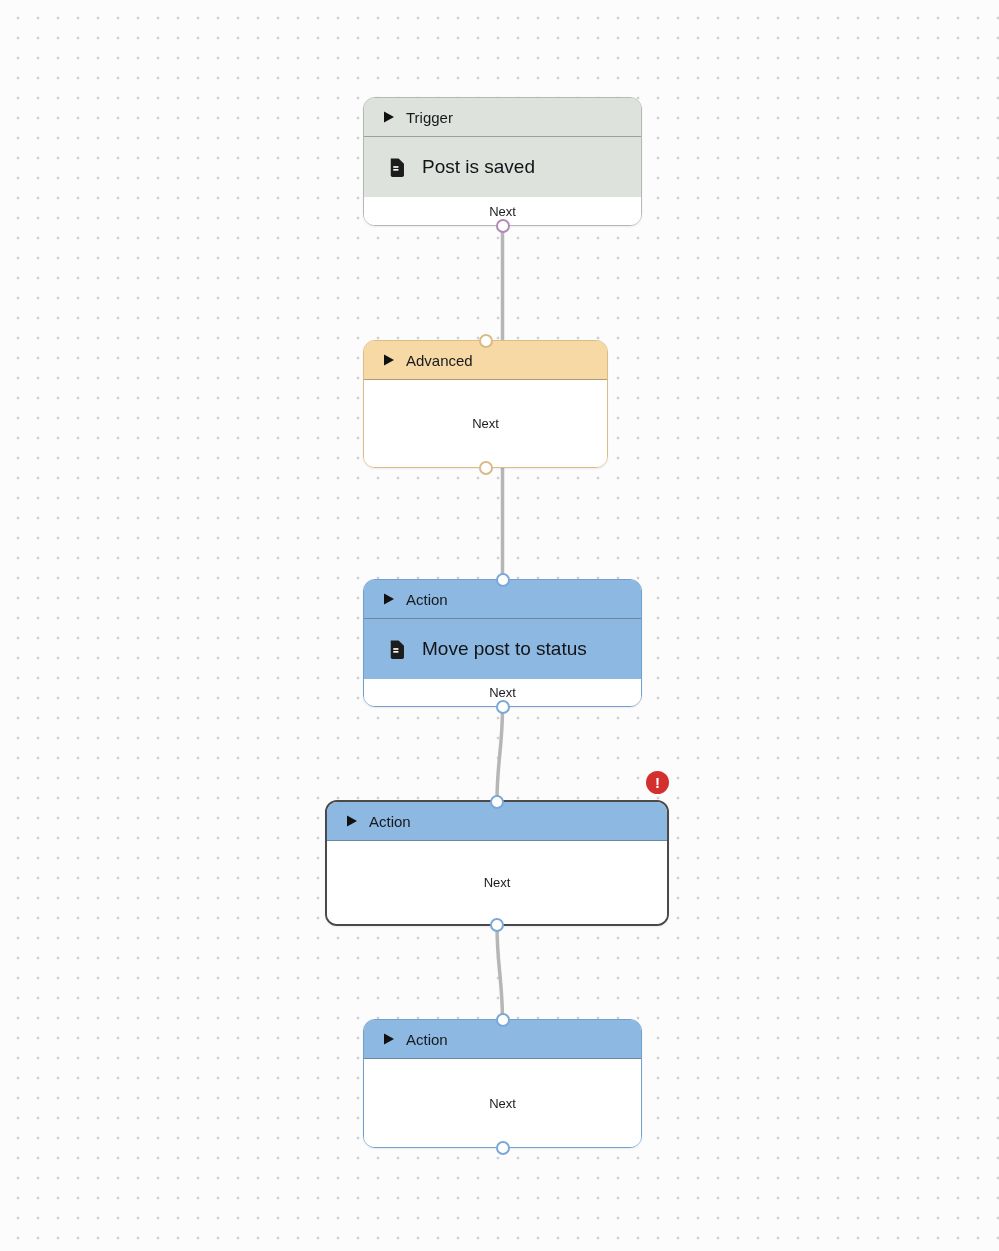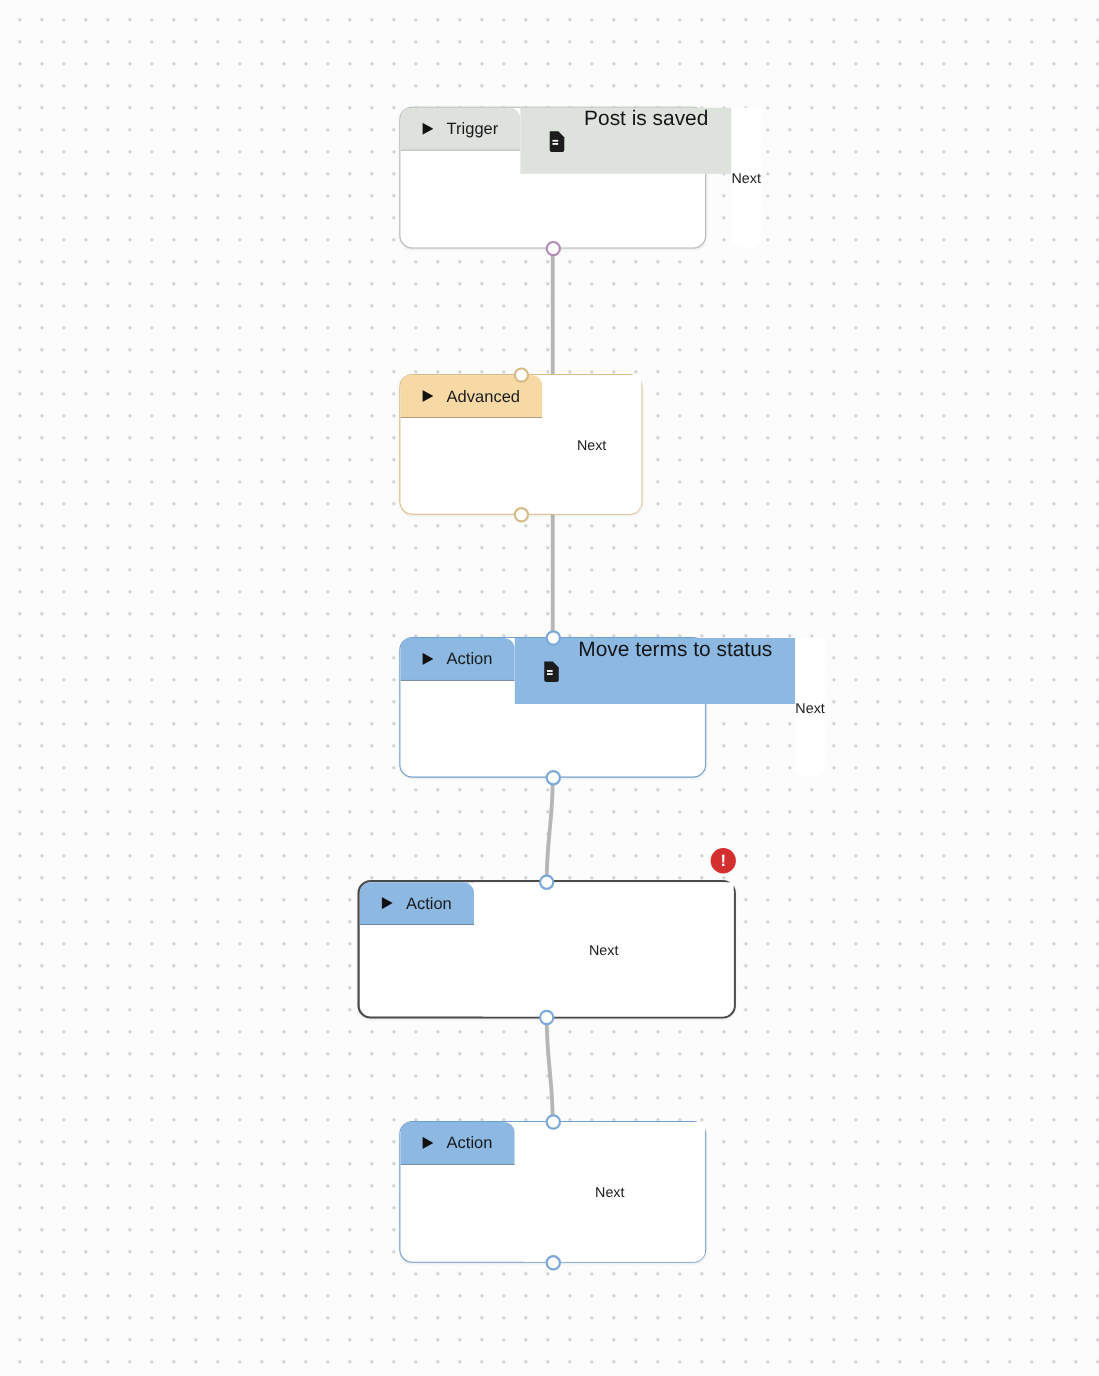--- a/index.html
+++ b/index.html
@@ -11,35 +11,35 @@
     background-size:20px 20px;
     background-position:8px 8px;
   }
   .canvas{position:absolute;inset:0;}
   svg.connections{position:absolute;left:0;top:0;z-index:0;}
   .node{
     position:absolute;z-index:1;box-sizing:border-box;
     border:1.5px solid var(--border,#999);
     border-radius:12px;background:#fff;
     box-shadow:0 1px 2px rgba(0,0,0,0.07);
-    display:flex;
+    display:flex;flex-direction:column;
   }
   .node.selected{border-width:2px;}
   .node-header{
     height:39px;box-sizing:border-box;flex:0 0 auto;
     background:var(--fill);
     border-bottom:1px solid rgba(60,55,45,0.38);
     border-radius:10px 10px 0 0;
     display:flex;align-items:center;gap:12px;padding:0 20px;
     font-size:15px;color:#17191c;cursor:pointer;
   }
   .node-body{
     height:60px;box-sizing:border-box;flex:0 0 auto;
     background:var(--fill);
-    display:flex;gap:14px;padding:0 21px;
+    display:flex;align-items:center;gap:14px;padding:0 21px;
     font-size:19px;font-weight:500;color:#121417;
   }
   .node-footer{
     flex:1 1 auto;background:#ffffff;border-radius:0 0 10px 10px;
     display:flex;align-items:center;justify-content:center;
     font-size:13px;color:#1a1c1f;
   }
   .endpoint{
     position:absolute;left:50%;width:10px;height:10px;margin-left:-7px;
     background:#fff;border:2.2px solid var(--ep,#999);border-radius:50%;z-index:2;
@@ -84,21 +84,21 @@
           </svg>
       </span>
       <span>Post is saved</span>
     </div>
     <div class="node-footer">
       <span>Next</span>
     </div>
     <div class="endpoint bottom"></div>
   </div>
 
-  <div class="node" style="left: 363px; top: 340px; width: 221px; height: 128px; --fill: #f6d9a4; --border: #dcbc82; --ep: #d8bb87;">
+  <div class="node" style="left: 363px; top: 340px; width: 245px; height: 128px; --fill: #f6d9a4; --border: #dcbc82; --ep: #d8bb87;">
     <div class="endpoint top"></div>
     <div class="node-header">
       <span class="tri-icon">
         <svg width="10" height="12" viewBox="0 0 10 12">
             <polygon points="0,0.5 10,6 0,11.5" fill="#111"></polygon>
           </svg>
       </span>
       <span>Advanced</span>
     </div>
     <div class="node-footer">
@@ -118,21 +118,21 @@
       <span>Action</span>
     </div>
     <div class="node-body">
       <span class="node-icon">
         <svg width="23" height="23" viewBox="0 0 24 24">
             <path d="M6 2.5 h8.2 L19.8 8.1 v12 a1.9 1.9 0 0 1 -1.9 1.9 H7.9 A1.9 1.9 0 0 1 6 20.1 Z" fill="#1c1c1c"></path>
             <rect x="8.6" y="10.6" width="5.4" height="1.7" fill="#fff"></rect>
             <rect x="8.6" y="13.6" width="5.4" height="1.7" fill="#fff"></rect>
           </svg>
       </span>
-      <span>Move terms to status</span>
+      <span>Move post to status</span>
     </div>
     <div class="node-footer">
       <span>Next</span>
     </div>
     <div class="endpoint bottom"></div>
   </div>
 
   <div class="node selected" style="left: 325px; top: 800px; width: 344px; height: 126px; --fill: #8cb8e2; --border: #4a4a4a; --ep: #7ba8d6;">
     <div class="error-badge" style="background: rgb(211, 47, 47);">!</div>
     <div class="endpoint top"></div>

